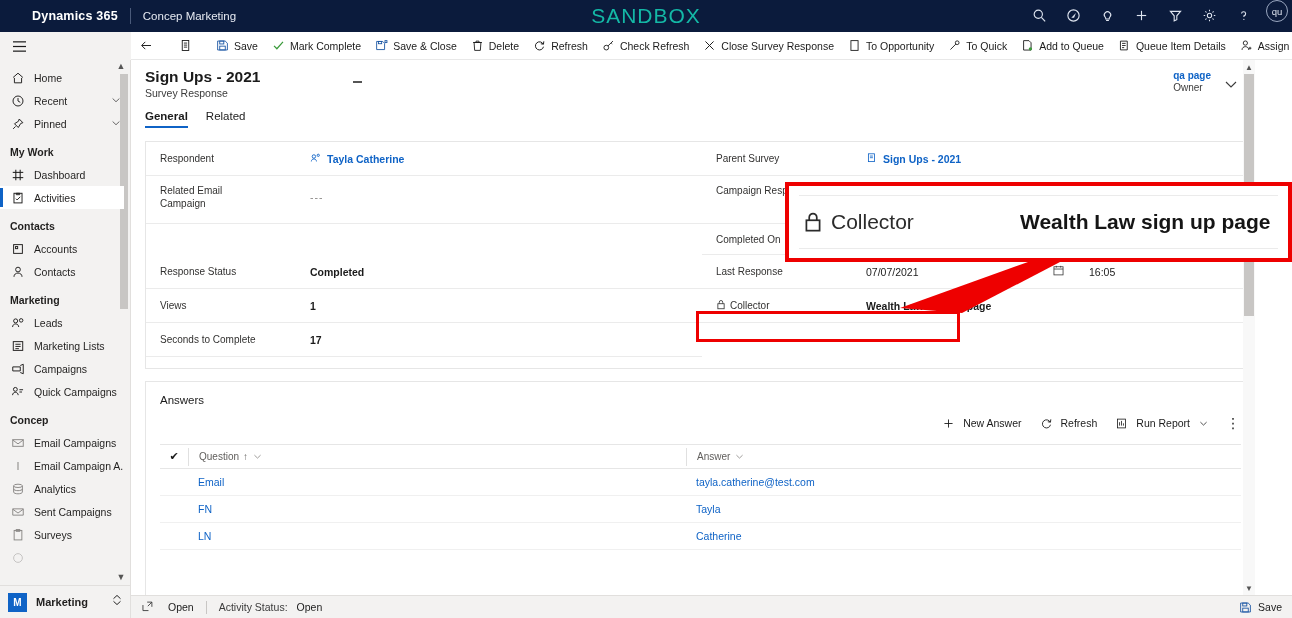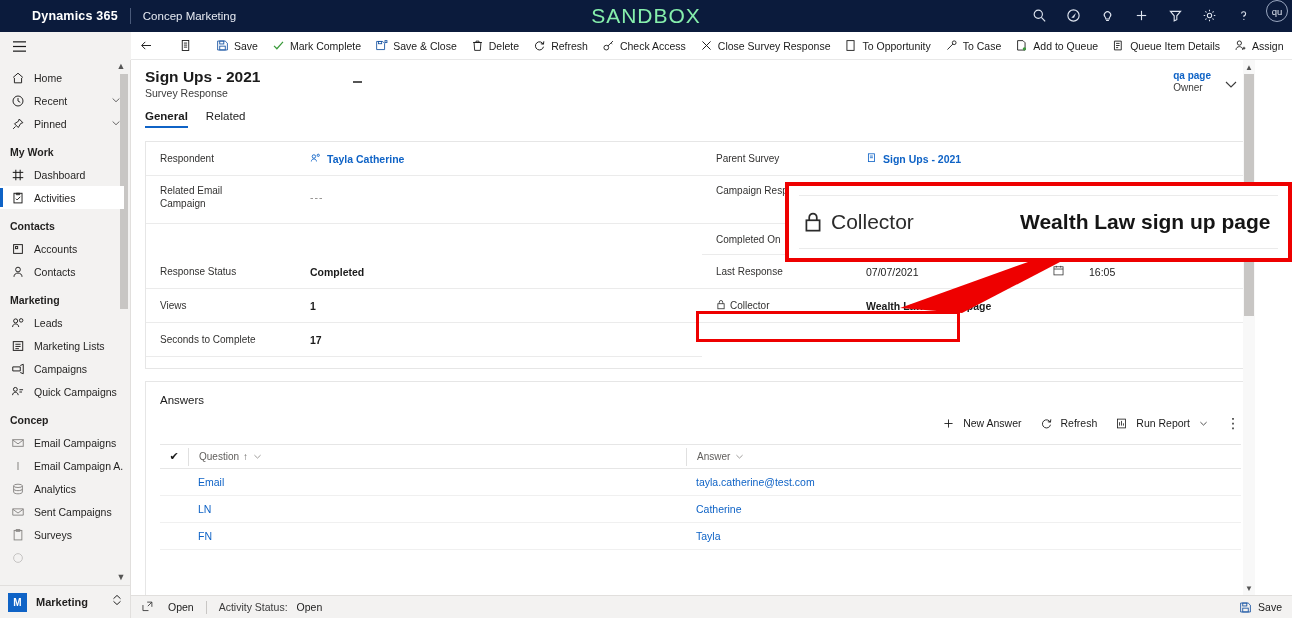--- a/index.html
+++ b/index.html
@@ -19,21 +19,21 @@
   .brand {
     font-size: 12.5px; font-weight: bold; color: #ffffff;
     margin-left: 32px; letter-spacing: .2px;
   }
   .brand-sep {
     width: 1px; height: 16px; background: #4a5a7a; margin: 0 12px;
   }
   .app-name { font-size: 11.5px; color: #e6eaf2; font-weight: normal; }
   .sandbox {
     position: absolute; left: 0; right: 0; text-align: center;
-    font-size: 21px; letter-spacing: 1px; color: #86efac; font-weight: 300;
+    font-size: 21px; letter-spacing: 1px; color: #14b8a6; font-weight: 300;
     pointer-events: none;
   }
   .topnav-right {
     position: absolute; right: 0; top: 0; height: 32px;
     display: flex; gap: 4px;
   }
   .tn-icon {
     width: 30px; height: 30px; display: flex; align-items: center;
     justify-content: center; color: #dfe5f0; cursor: pointer;
   }
@@ -403,41 +403,41 @@
           <polyline points="9.6,5.9 12.9,6.3 13.3,2.9"></polyline>
       </svg>
       <span>Refresh</span>
     </div>
     <div class="cmd-btn">
       <svg class="cmd-ico" viewBox="0 0 16 16" fill="none" stroke="#1b1b1b" stroke-width="1.1">
         <circle cx="5.3" cy="10.6" r="2.9"></circle>
           <line x1="7.4" y1="8.5" x2="13.5" y2="2.5"></line>
         <line x1="11.2" y1="4.7" x2="12.6" y2="6"></line>
       </svg>
-      <span>Check Access</span>
+      <span>Check Refresh</span>
     </div>
     <div class="cmd-btn">
       <svg class="cmd-ico" viewBox="0 0 16 16" stroke="#1b1b1b" stroke-width="1.2">
         <line x1="3" y1="3" x2="13" y2="13"></line>
           <line x1="13" y1="3" x2="3" y2="13"></line>
       </svg>
       <span>Close Survey Response</span>
     </div>
     <div class="cmd-btn">
       <svg class="cmd-ico" viewBox="0 0 16 16" fill="none" stroke="#1b1b1b" stroke-width="1.1">
         <rect x="3.6" y="2" width="8.8" height="12"></rect>
       </svg>
       <span>To Opportunity</span>
     </div>
     <div class="cmd-btn">
       <svg class="cmd-ico" viewBox="0 0 16 16" fill="none" stroke="#1b1b1b" stroke-width="1.1">
         <circle cx="11.3" cy="4.6" r="2.3"></circle>
           <line x1="9.7" y1="6.2" x2="3" y2="13"></line>
       </svg>
-      <span>To Case</span>
+      <span>To Quick</span>
     </div>
     <div class="cmd-btn">
       <svg class="cmd-ico" viewBox="0 0 16 16" fill="none" stroke="#1b1b1b" stroke-width="1.1">
         <path d="M3.2 2h6.6l2.6 2.6V13.6H3.2z"></path>
           <circle cx="11.6" cy="12" r="2" fill="#3a9a3a" stroke="none"></circle>
       </svg>
       <span>Add to Queue</span>
     </div>
     <div class="cmd-btn">
       <svg class="cmd-ico" viewBox="0 0 16 16" fill="none" stroke="#1b1b1b" stroke-width="1.1">
@@ -844,27 +844,27 @@
           </div>
         </div>
 
         <div class="grid-row">
           <div class="gr-pad"></div>
           <div class="gr-q">Email</div>
           <div class="gr-a">tayla.catherine@test.com</div>
         </div>
         <div class="grid-row">
           <div class="gr-pad"></div>
+          <div class="gr-q">FN</div>
+          <div class="gr-a">Tayla</div>
+        </div>
+        <div class="grid-row">
+          <div class="gr-pad"></div>
           <div class="gr-q">LN</div>
           <div class="gr-a">Catherine</div>
-        </div>
-        <div class="grid-row">
-          <div class="gr-pad"></div>
-          <div class="gr-q">FN</div>
-          <div class="gr-a">Tayla</div>
         </div>
       </div>
     </div>
 
     <div class="vscroll">
       <div class="vs-arrow" style="top:1px;">▲</div>
       <div class="vs-thumb"></div>
       <div class="vs-arrow" style="bottom:1px;">▼</div>
     </div>
   </div>

